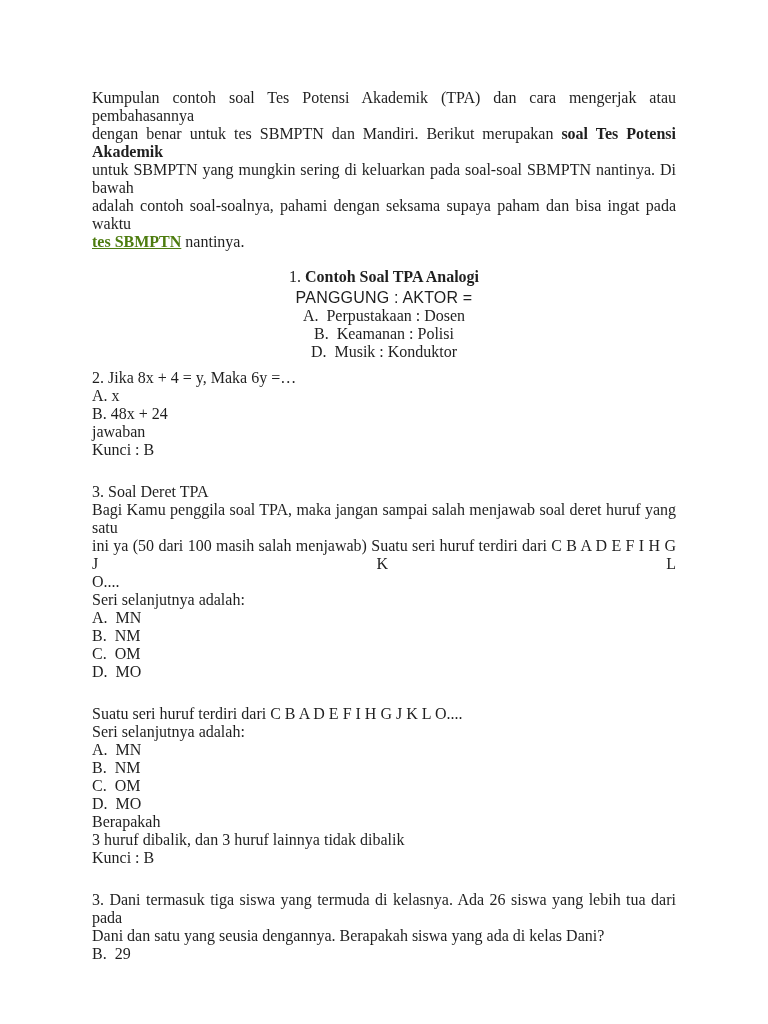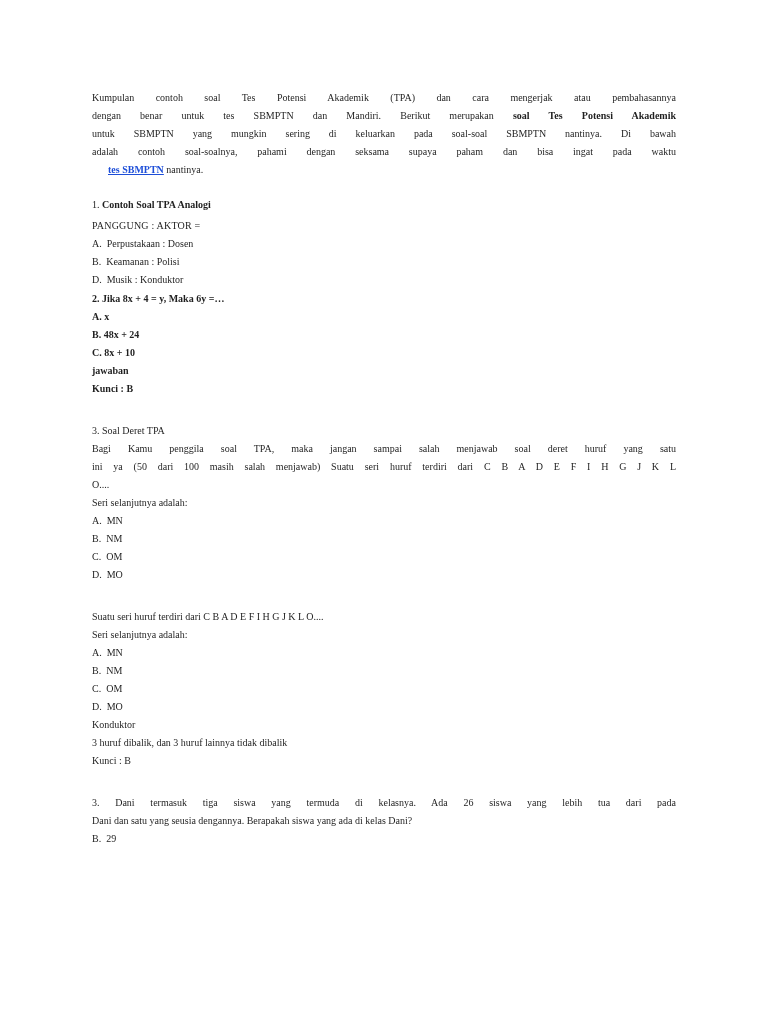--- a/index.html
+++ b/index.html
@@ -7,21 +7,21 @@
     padding: 0;
     background: #ffffff;
   }
   .page {
     position: relative;
     width: 768px;
     height: 1024px;
     background: #ffffff;
     overflow: hidden;
     font-family: "Liberation Serif", "DejaVu Serif", serif;
-    font-size: 10px;
+    font-size: 16px;
     line-height: 18px;
     color: #1f1f1f;
   }
   .content {
     position: absolute;
     left: 92px;
     top: 89px;
     width: 584px;
   }
   .block { margin: 0; padding: 0; }
@@ -29,32 +29,31 @@
     display: block;
     white-space: pre;
   }
   .just {
     white-space: normal;
     text-align: justify;
     text-align-last: justify;
   }
   .bold { font-weight: bold; }
   .sans {
-    font-family: Liberation Serif, serif;
+    font-family: Liberation Sans, sans-serif;
     letter-spacing: 0.2px;
   }
   .link {
-    color: #1d4ed8;
+    color: #4d7c0f;
     font-weight: bold;
     text-decoration: underline;
     cursor: pointer;
-    margin-left: 16px;
   }
-  .mt-q1 { margin-top: 17px; }
-  .mt-q2 { margin-top: 1px; font-weight: bold; }
+  .mt-q1 { margin-top: 17px; text-align: center; }
+  .mt-q2 { margin-top: 8px; }
   .mt-sec { margin-top: 24px; }
   .mt-qline { margin-top: 3px; }
 </style>
 </head>
 <body>
 
 <div class="page">
   <div class="content">
 
     <div class="block">
@@ -70,21 +69,20 @@
       <span class="line sans mt-qline">PANGGUNG : AKTOR =</span>
       <span class="line">A.  Perpustakaan : Dosen</span>
       <span class="line">B.  Keamanan : Polisi</span>
       <span class="line">D.  Musik : Konduktor</span>
     </div>
 
     <div class="block mt-q2">
       <span class="line">2. Jika 8x + 4 = y, Maka 6y =…</span>
       <span class="line">A. x</span>
       <span class="line">B. 48x + 24</span>
-      <span class="line">C. 8x + 10</span>
       <span class="line">jawaban</span>
       <span class="line">Kunci : B</span>
     </div>
 
     <div class="block mt-sec">
       <span class="line">3. Soal Deret TPA</span>
       <span class="line just">Bagi Kamu penggila soal TPA, maka jangan sampai salah menjawab soal deret huruf yang satu</span>
       <span class="line just">ini ya (50 dari 100 masih salah menjawab) Suatu seri huruf terdiri dari C B A D E F I H G J K L</span>
       <span class="line">O....</span>
       <span class="line">Seri selanjutnya adalah:</span>
@@ -94,21 +92,21 @@
       <span class="line">D.  MO</span>
     </div>
 
     <div class="block mt-sec">
       <span class="line">Suatu seri huruf terdiri dari C B A D E F I H G J K L O....</span>
       <span class="line">Seri selanjutnya adalah:</span>
       <span class="line">A.  MN</span>
       <span class="line">B.  NM</span>
       <span class="line">C.  OM</span>
       <span class="line">D.  MO</span>
-      <span class="line">Konduktor</span>
+      <span class="line">Berapakah</span>
       <span class="line">3 huruf dibalik, dan 3 huruf lainnya tidak dibalik</span>
       <span class="line">Kunci : B</span>
     </div>
 
     <div class="block mt-sec">
       <span class="line just">3. Dani termasuk tiga siswa yang termuda di kelasnya. Ada 26 siswa yang lebih tua dari pada</span>
       <span class="line">Dani dan satu yang seusia dengannya. Berapakah siswa yang ada di kelas Dani?</span>
       <span class="line">B.  29</span>
     </div>
 

